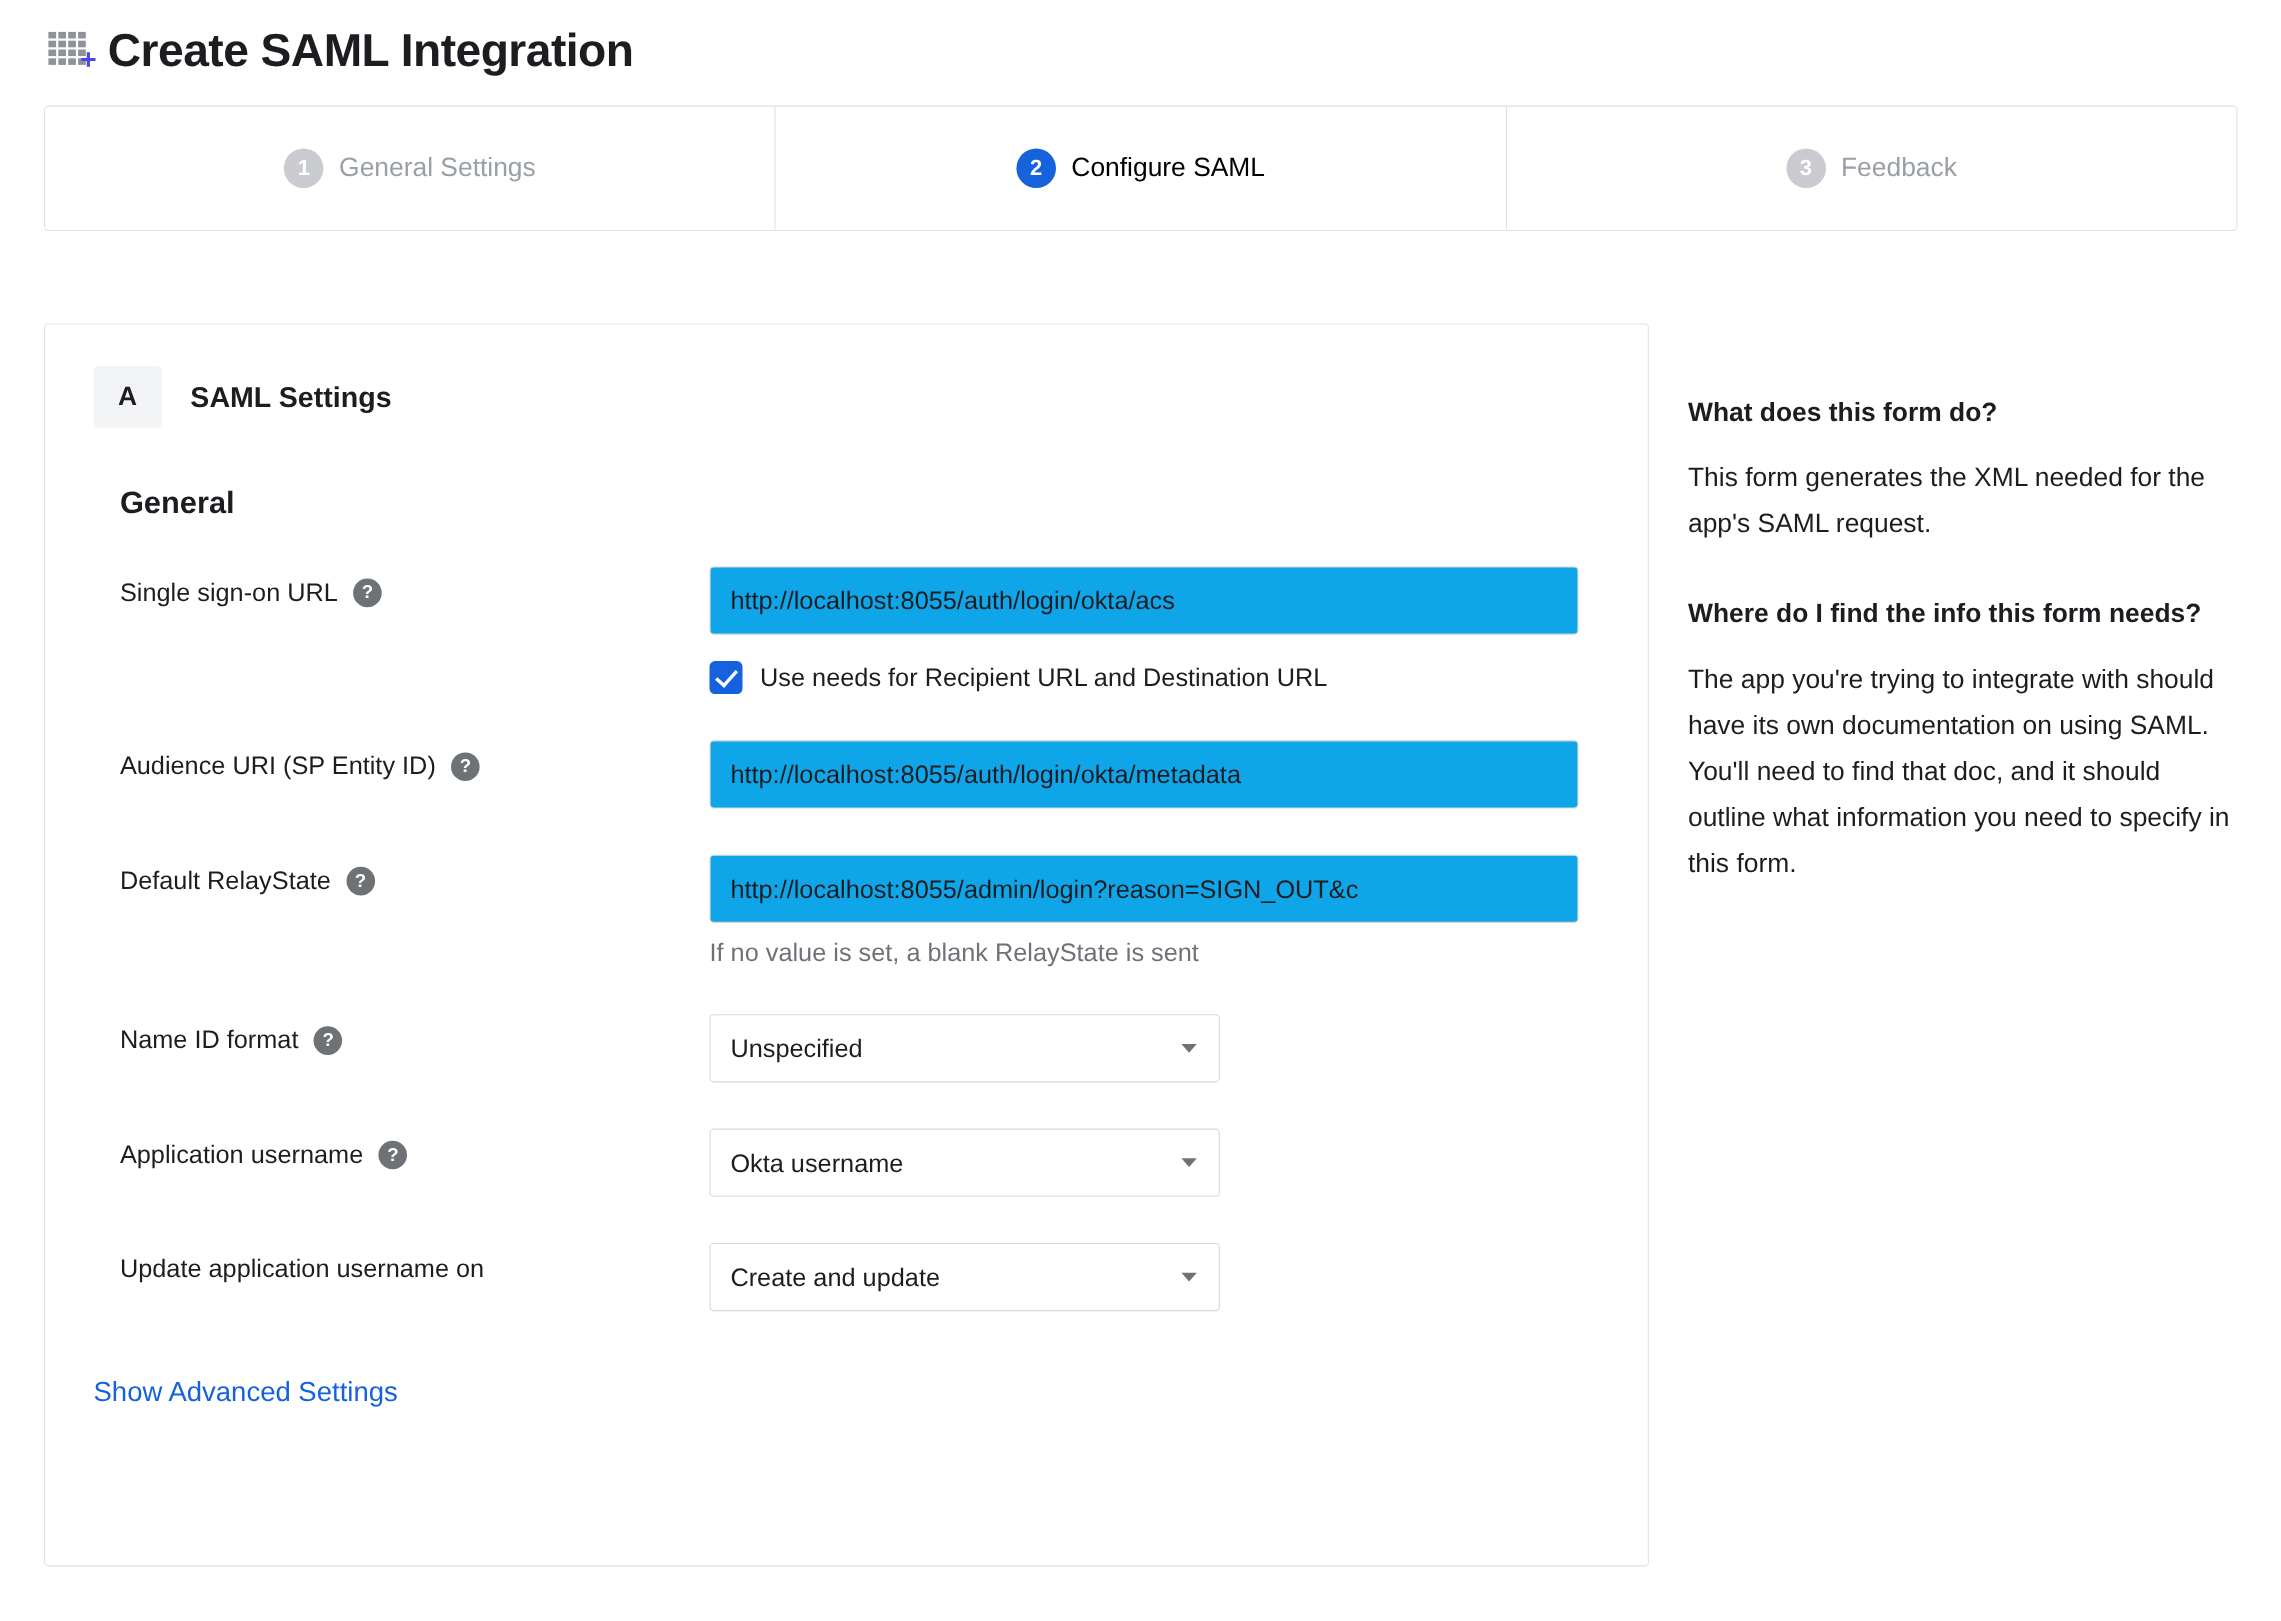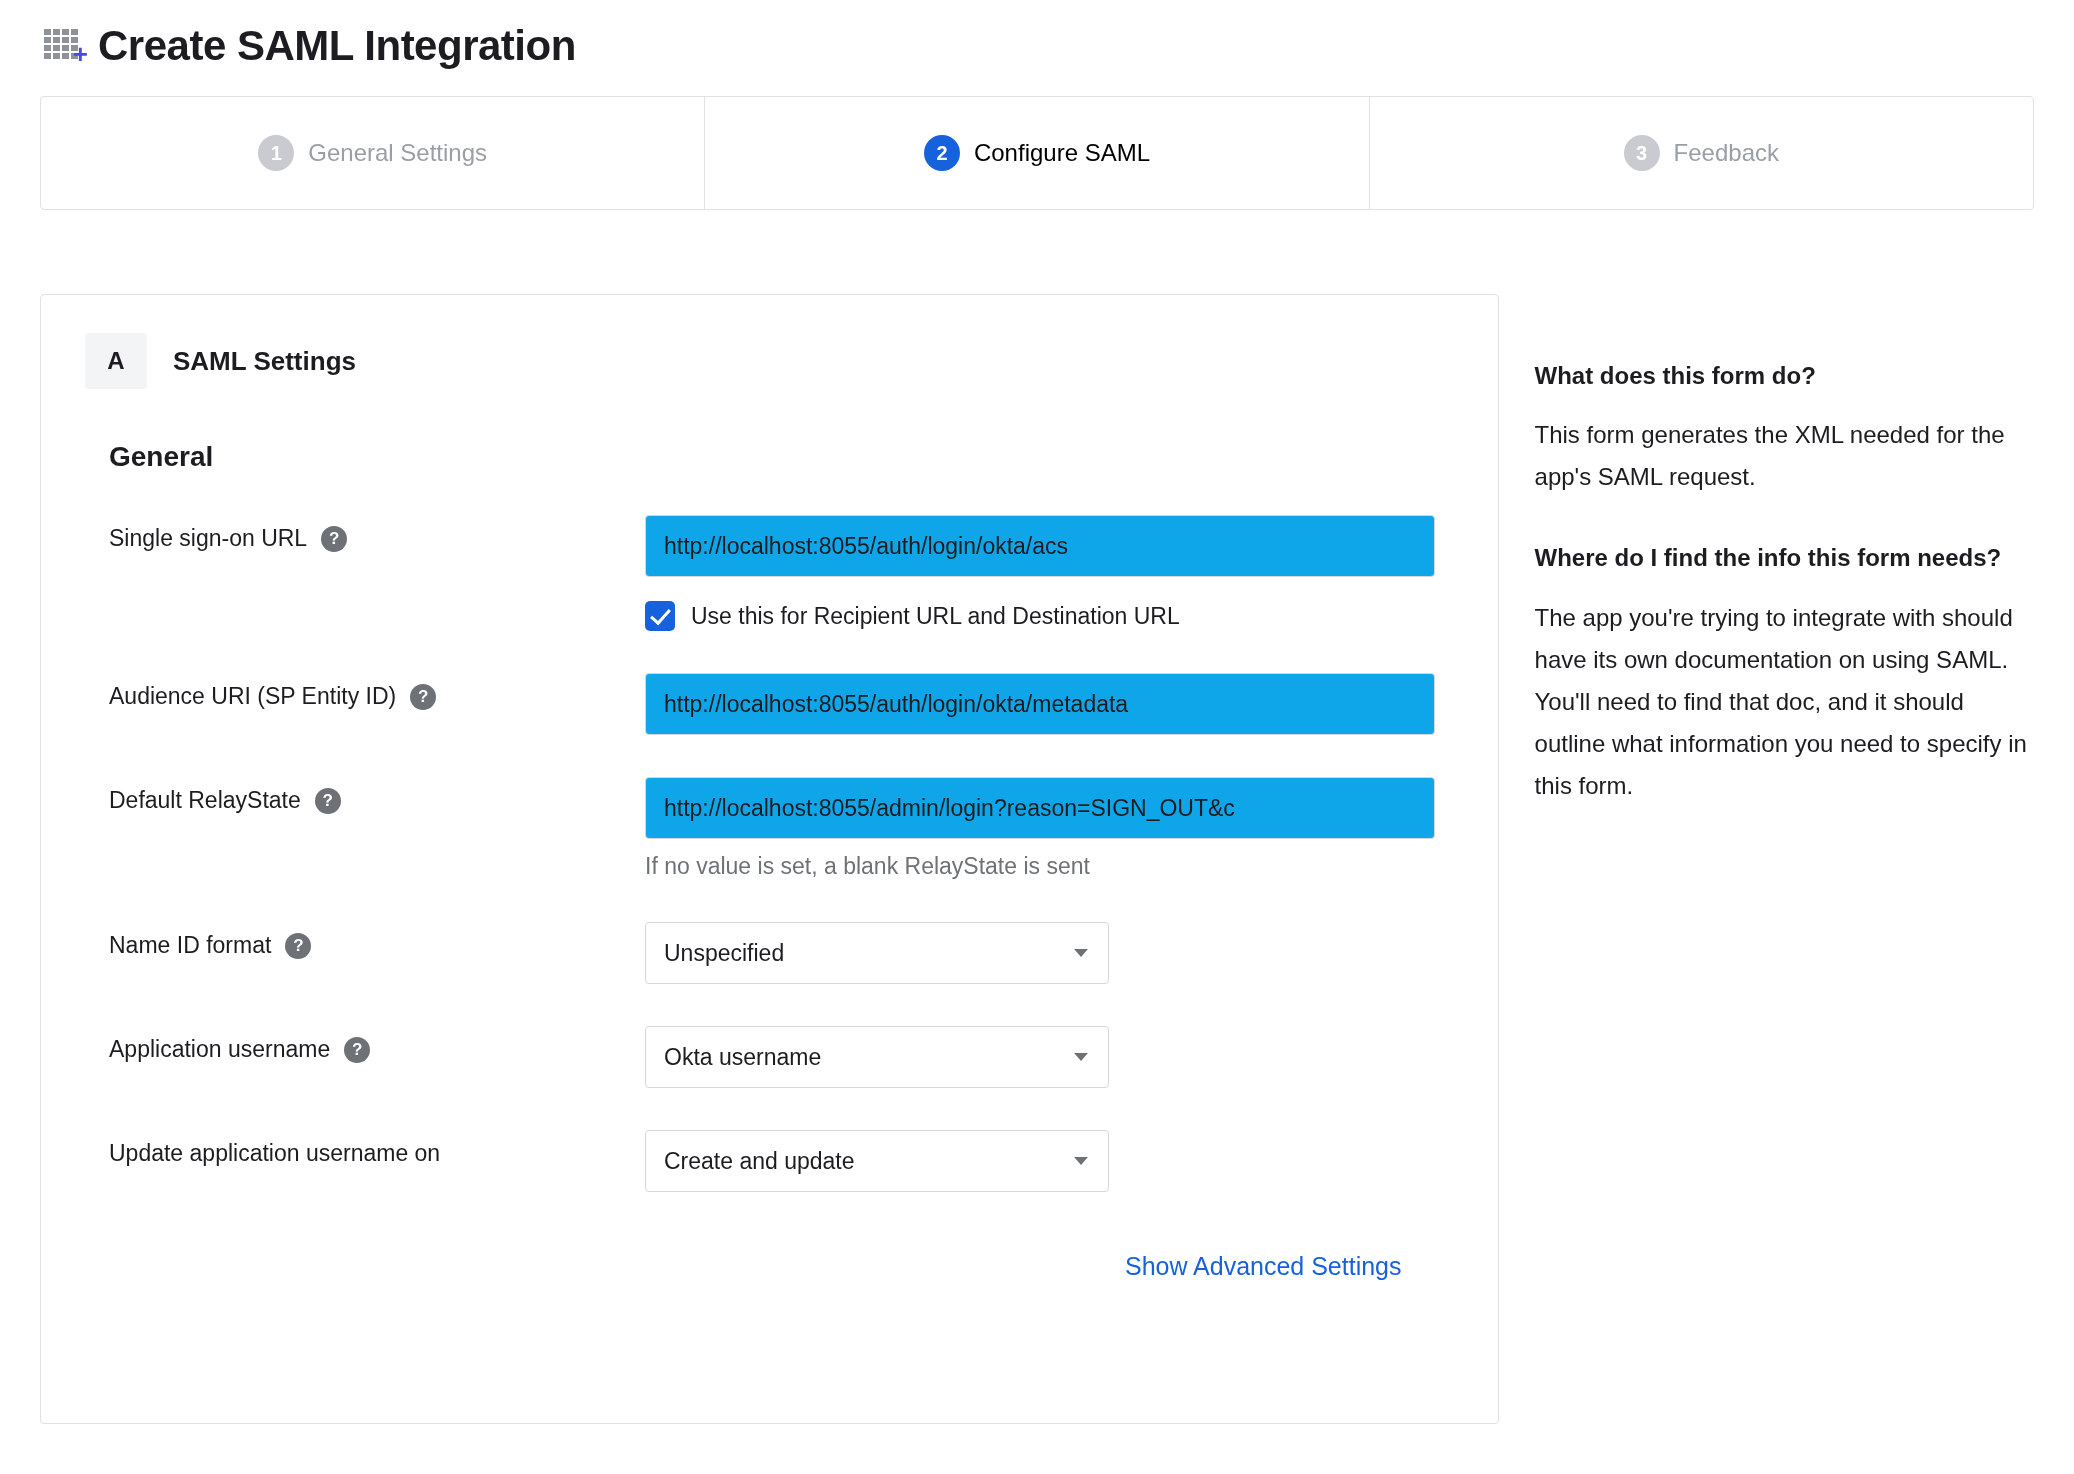--- a/index.html
+++ b/index.html
@@ -206,21 +206,21 @@
     position: absolute;
     right: 20px;
     width: 0; height: 0;
     border-left: 7px solid transparent;
     border-right: 7px solid transparent;
     border-top: 8px solid #6e7277;
   }
 
   .advanced-row {
     display: flex;
-    justify-content: flex-end;
+    justify-content: flex-start;
     margin-top: 60px;
     padding-right: 52px;
   }
   .advanced-link {
     color: #1662dd;
     font-size: 25px;
     text-decoration: none;
   }
 
   
@@ -300,21 +300,21 @@
 
       <div class="field">
         <div class="label-col">
           <span>Single sign-on URL</span>
           <span class="help">?</span>
         </div>
         <div class="control-col">
           <input class="text-input" type="text" value="http://localhost:8055/auth/login/okta/acs" style="">
           <div class="checkbox-row">
             <span class="checkbox"></span>
-            <span class="checkbox-label">Use this for Recipient URL and Destination URL</span>
+            <span class="checkbox-label">Use needs for Recipient URL and Destination URL</span>
           </div>
         </div>
       </div>
 
       <div class="field">
         <div class="label-col">
           <span>Audience URI (SP Entity ID)</span>
           <span class="help">?</span>
         </div>
         <div class="control-col">

